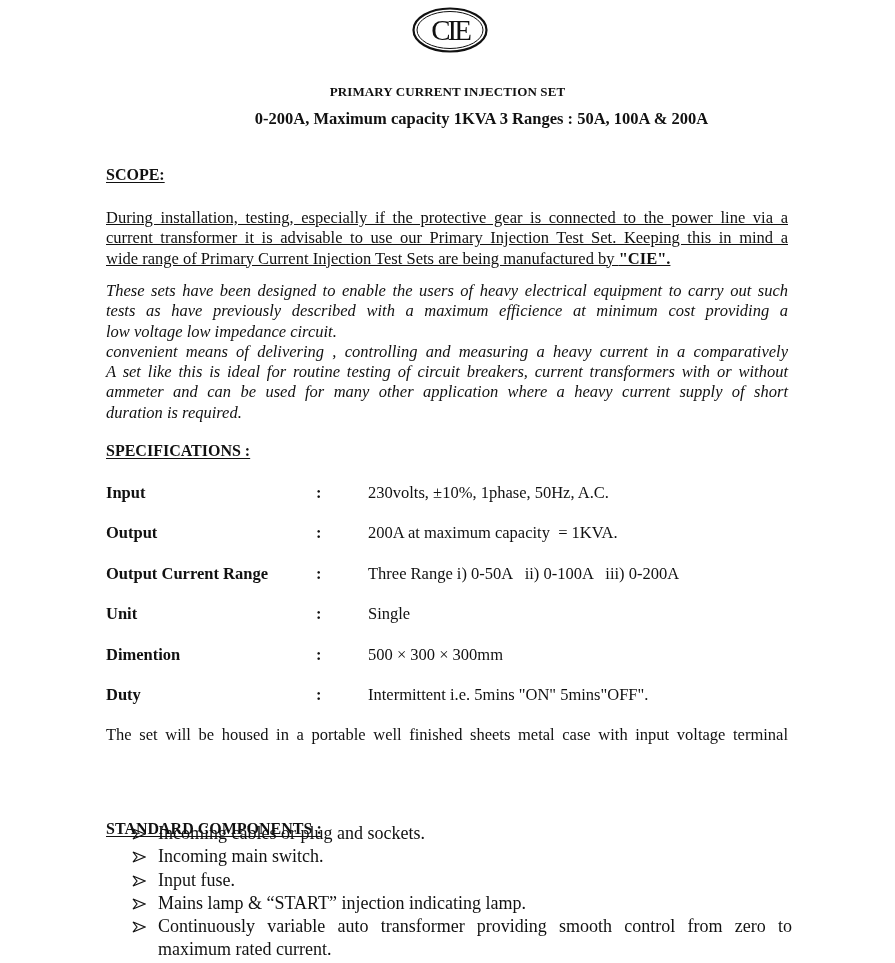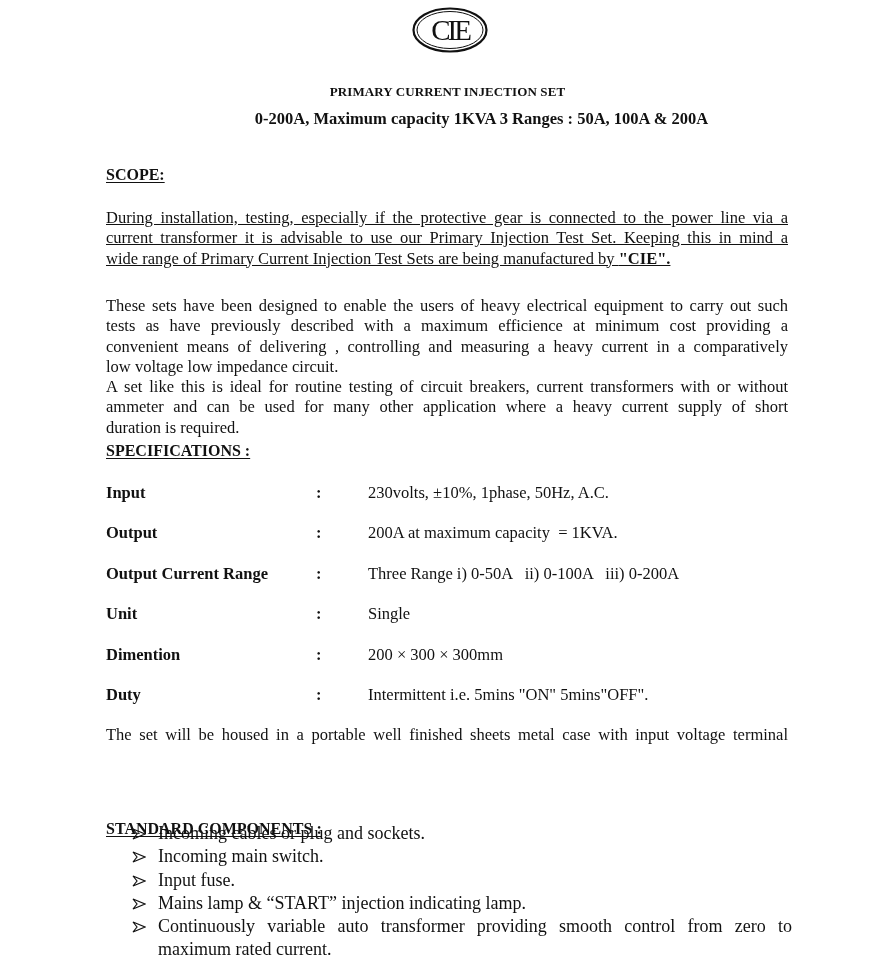--- a/index.html
+++ b/index.html
@@ -58,25 +58,25 @@
 <div class="subtitle">0-200A, Maximum capacity 1KVA  3 Ranges : 50A, 100A &amp; 200A</div>
 
 <div class="heading" style="top:166px;">SCOPE:</div>
 
 <div class="para" style="top:208px;text-decoration:underline;">
   <span class="line">During installation, testing, especially if the protective gear is connected to the power line via a</span>
   <span class="line">current transformer it is advisable to use our Primary Injection Test Set. Keeping this in mind a</span>
   <span class="line last"><span>wide range of Primary Current Injection Test Sets are being manufactured by </span><b>"CIE".</b></span>
 </div>
 
-<div class="para" style="top:296px;">
+<div class="para" style="top:281px;font-style:italic;">
   <span class="line">These sets have been designed to enable the users of heavy electrical equipment to carry out such</span>
   <span class="line">tests as have previously described with a maximum efficience at minimum cost providing a</span>
+  <span class="line last">low voltage low impedance circuit.</span>
   <span class="line">convenient means of delivering , controlling and measuring a heavy current in a comparatively</span>
-  <span class="line last">low voltage low impedance circuit.</span>
   <span class="line">A set like this is ideal for routine testing of circuit breakers, current transformers with or without</span>
   <span class="line">ammeter and can be used for many other application where a heavy current supply of short</span>
   <span class="line last">duration is required.</span>
 </div>
 
 <div class="heading" style="top:442px;">SPECIFICATIONS :</div>
 
 <div class="spec-row" style="top:483px;">
   <span class="spec-label">Input</span>
   <span class="spec-colon">:</span>
@@ -93,21 +93,21 @@
   <span class="spec-value">Three Range i) 0-50A   ii) 0-100A   iii) 0-200A</span>
 </div>
 <div class="spec-row" style="top:604px;">
   <span class="spec-label">Unit</span>
   <span class="spec-colon">:</span>
   <span class="spec-value">Single</span>
 </div>
 <div class="spec-row" style="top:645px;">
   <span class="spec-label">Dimention</span>
   <span class="spec-colon">:</span>
-  <span class="spec-value">200 × 300 × 300mm</span>
+  <span class="spec-value">500 × 300 × 300mm</span>
 </div>
 <div class="spec-row" style="top:685px;">
   <span class="spec-label">Duty</span>
   <span class="spec-colon">:</span>
   <span class="spec-value">Intermittent i.e. 5mins "ON" 5mins"OFF".</span>
 </div>
 
 <div class="para" style="top:725px;">
   <span class="line">The set will be housed in a portable well finished sheets metal case with input voltage terminal</span>
 </div>

